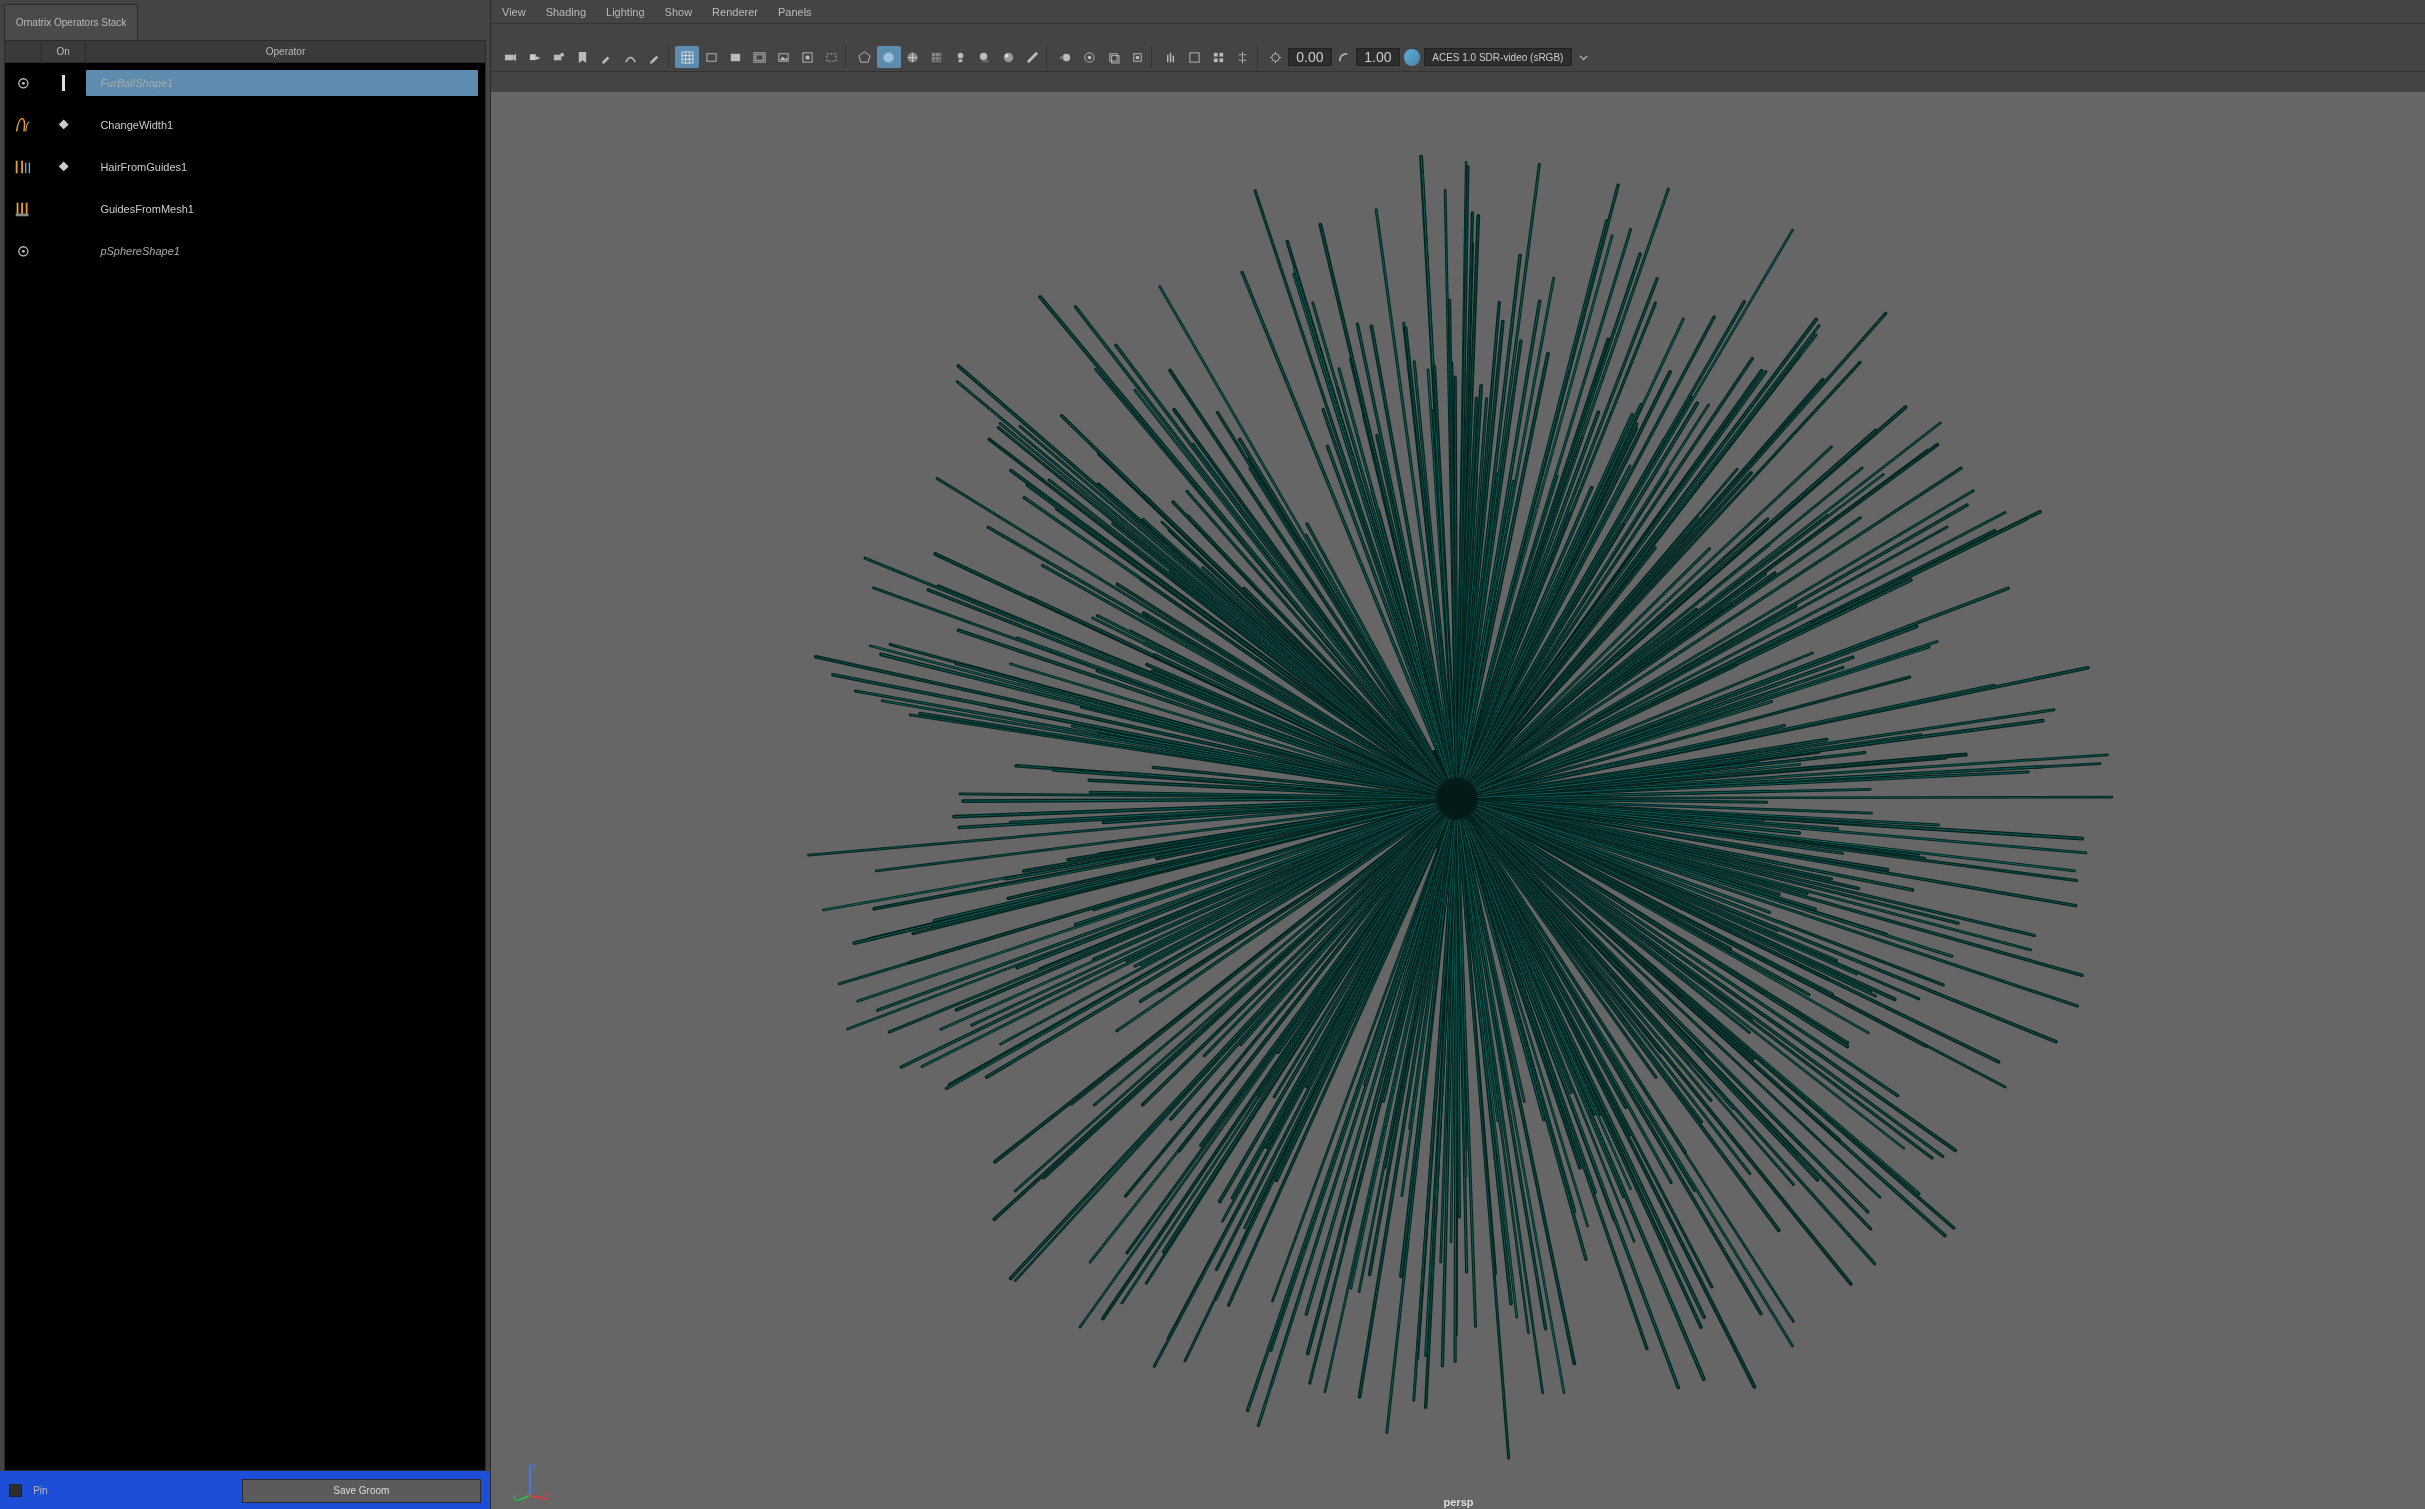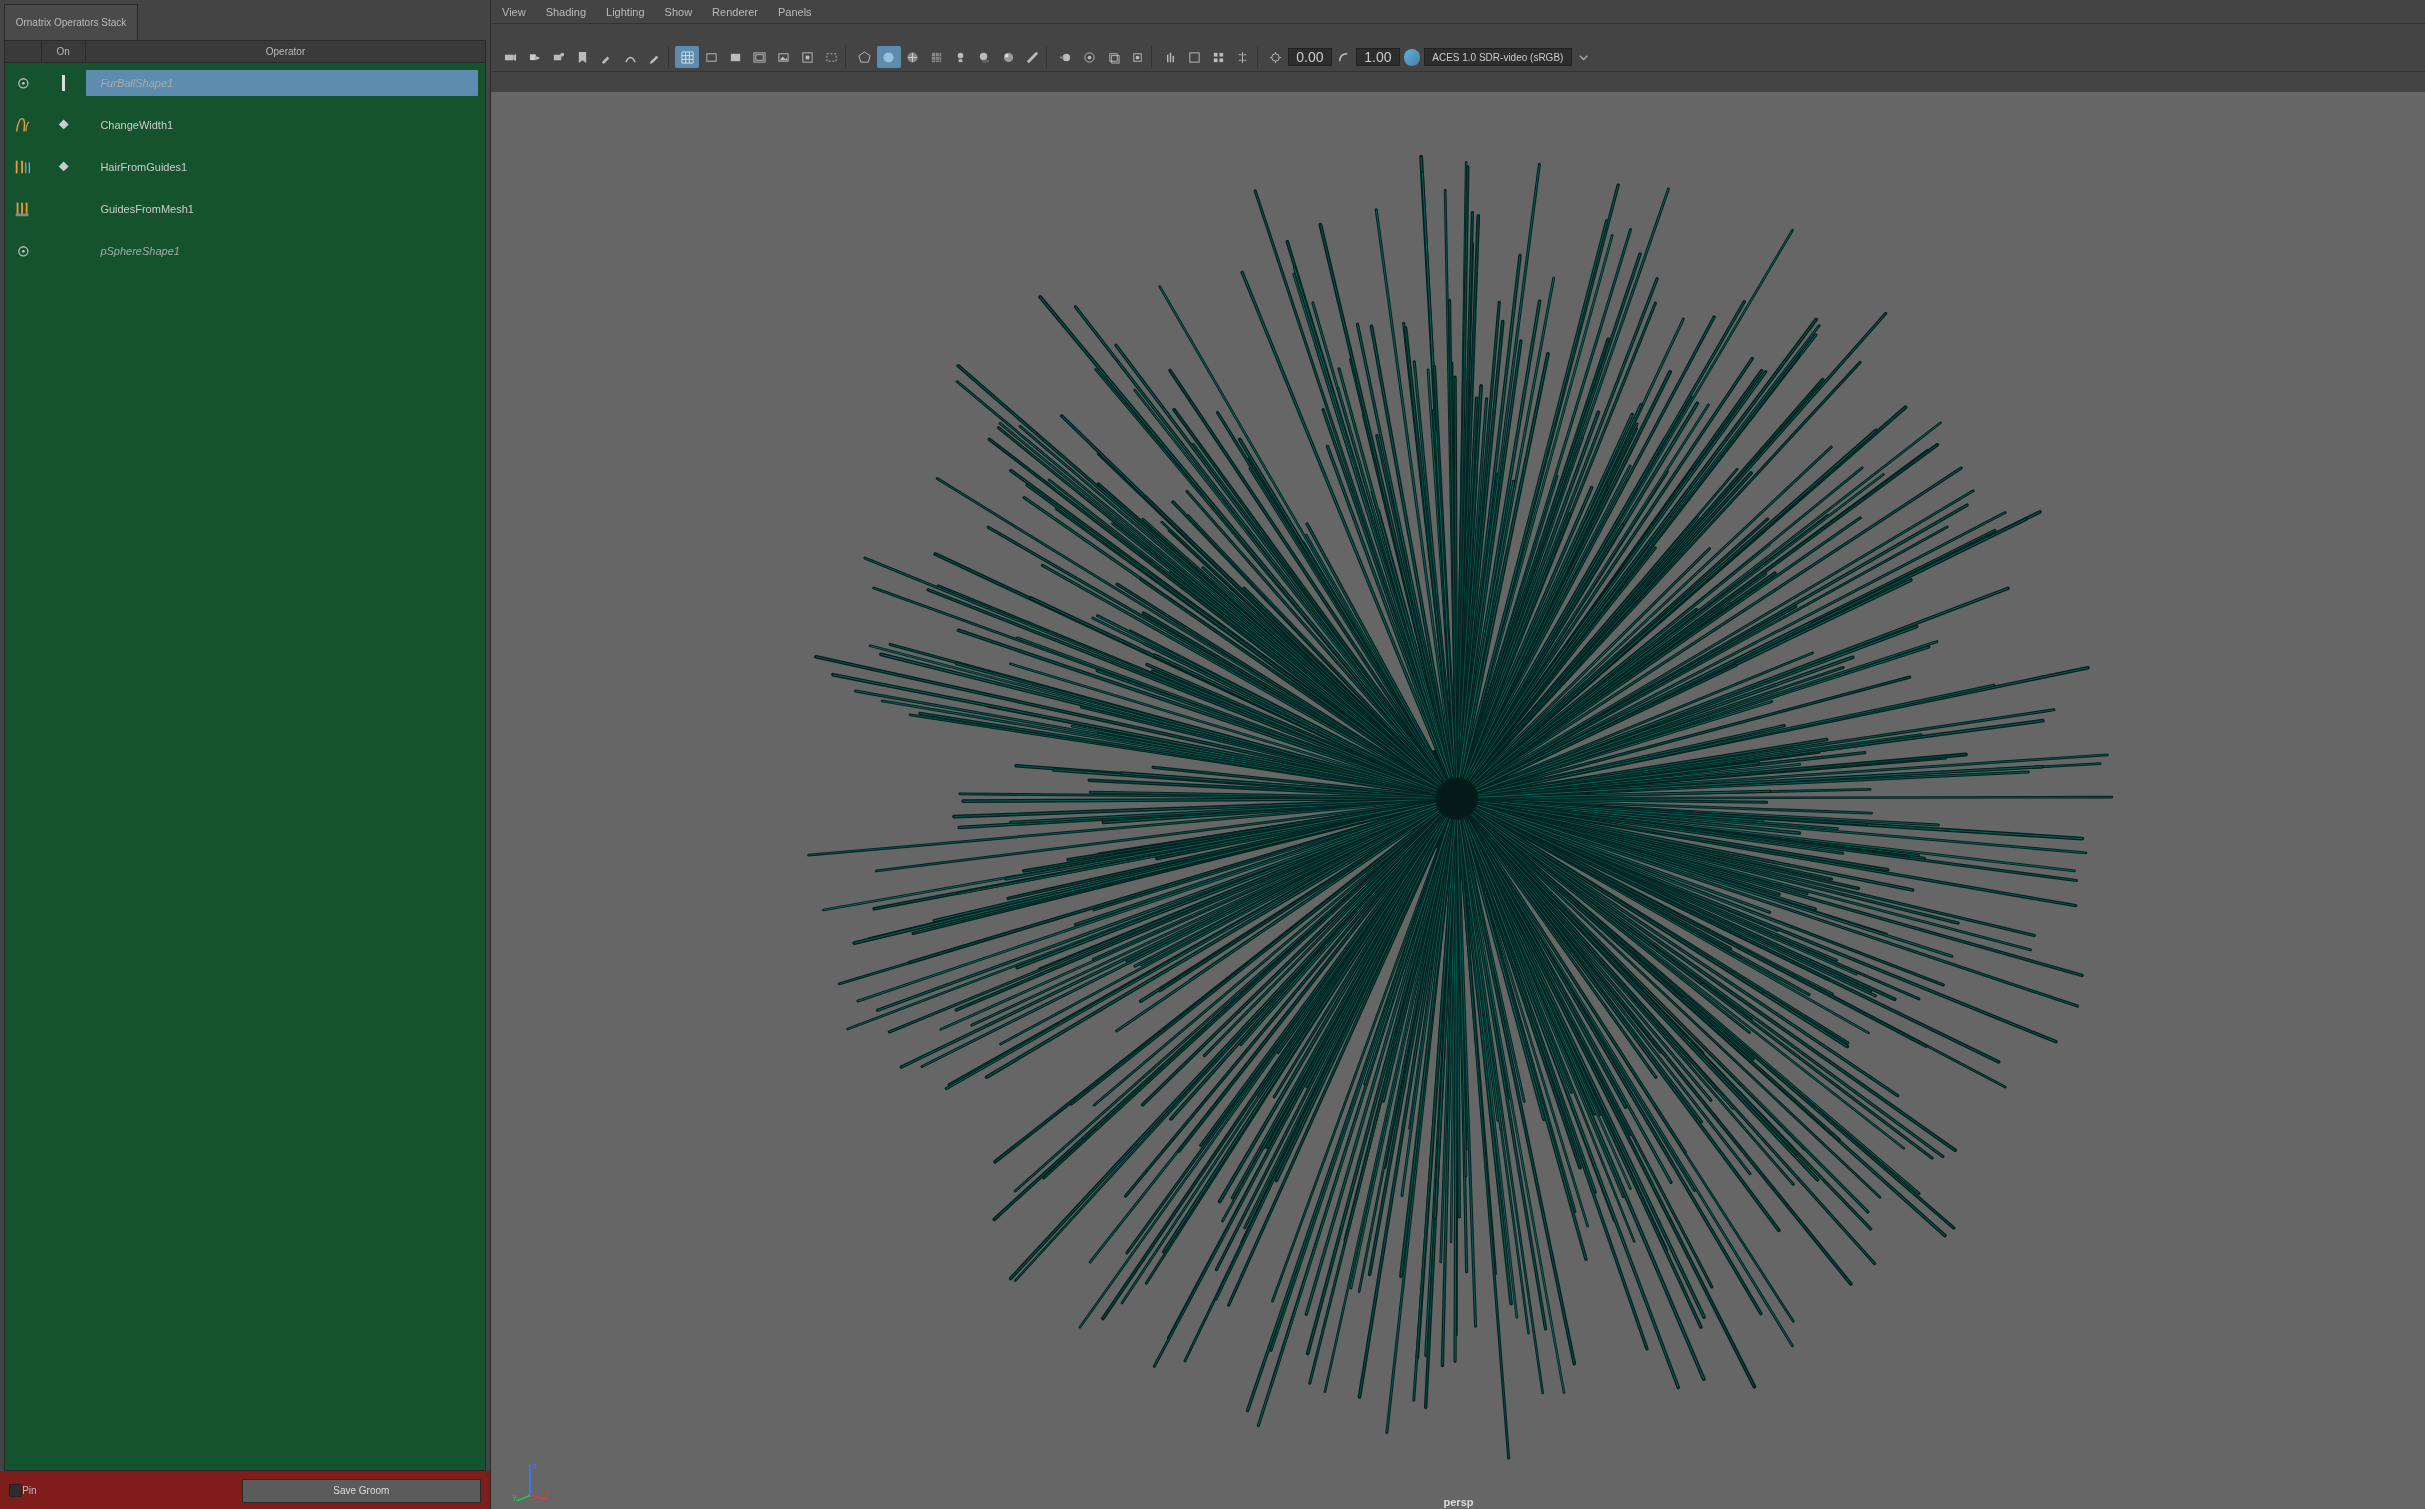--- a/index.html
+++ b/index.html
@@ -32,21 +32,21 @@
     color: #bbb;
     font-size: 10px;
     margin-left: 3.7px;
     margin-top: 3.7px;
     width: fit-content;
   }
   .panel-body {
     flex: 1;
     border: 0.9px solid #2a2a2a;
     margin: 0 3.7px 0 3.7px;
-    background: #14532d;
+    background: #000000;
     display: flex;
     flex-direction: column;
     overflow: hidden;
   }
   .header-row {
     display: flex;
     height: 22px;
     background: #3a3a3a;
     border-bottom: 0.9px solid #2a2a2a;
   }
@@ -88,22 +88,23 @@
   .diamond {
     width: 7.4px; height: 7.4px; background: #ccc; transform: rotate(45deg);
   }
   .gear-icon, .op-icon {
     width: 24px; height: 24px; display:flex; align-items:center; justify-content:center;
   }
 
   .panel-footer {
     display: flex;
     align-items: center;
+    gap: 11px;
     padding: 7.4px 9.2px;
-    background: #7f1d1d;
+    background: #1d4ed8;
     text-align: right;
   }
   .pin-check {
     width: 13px; height: 13px; background: #2e2e2e; border: 0.9px solid #222;
   }
   .save-btn {
     flex: 1;
     max-width: 239px;
     margin-left: auto;
     height: 24px;

